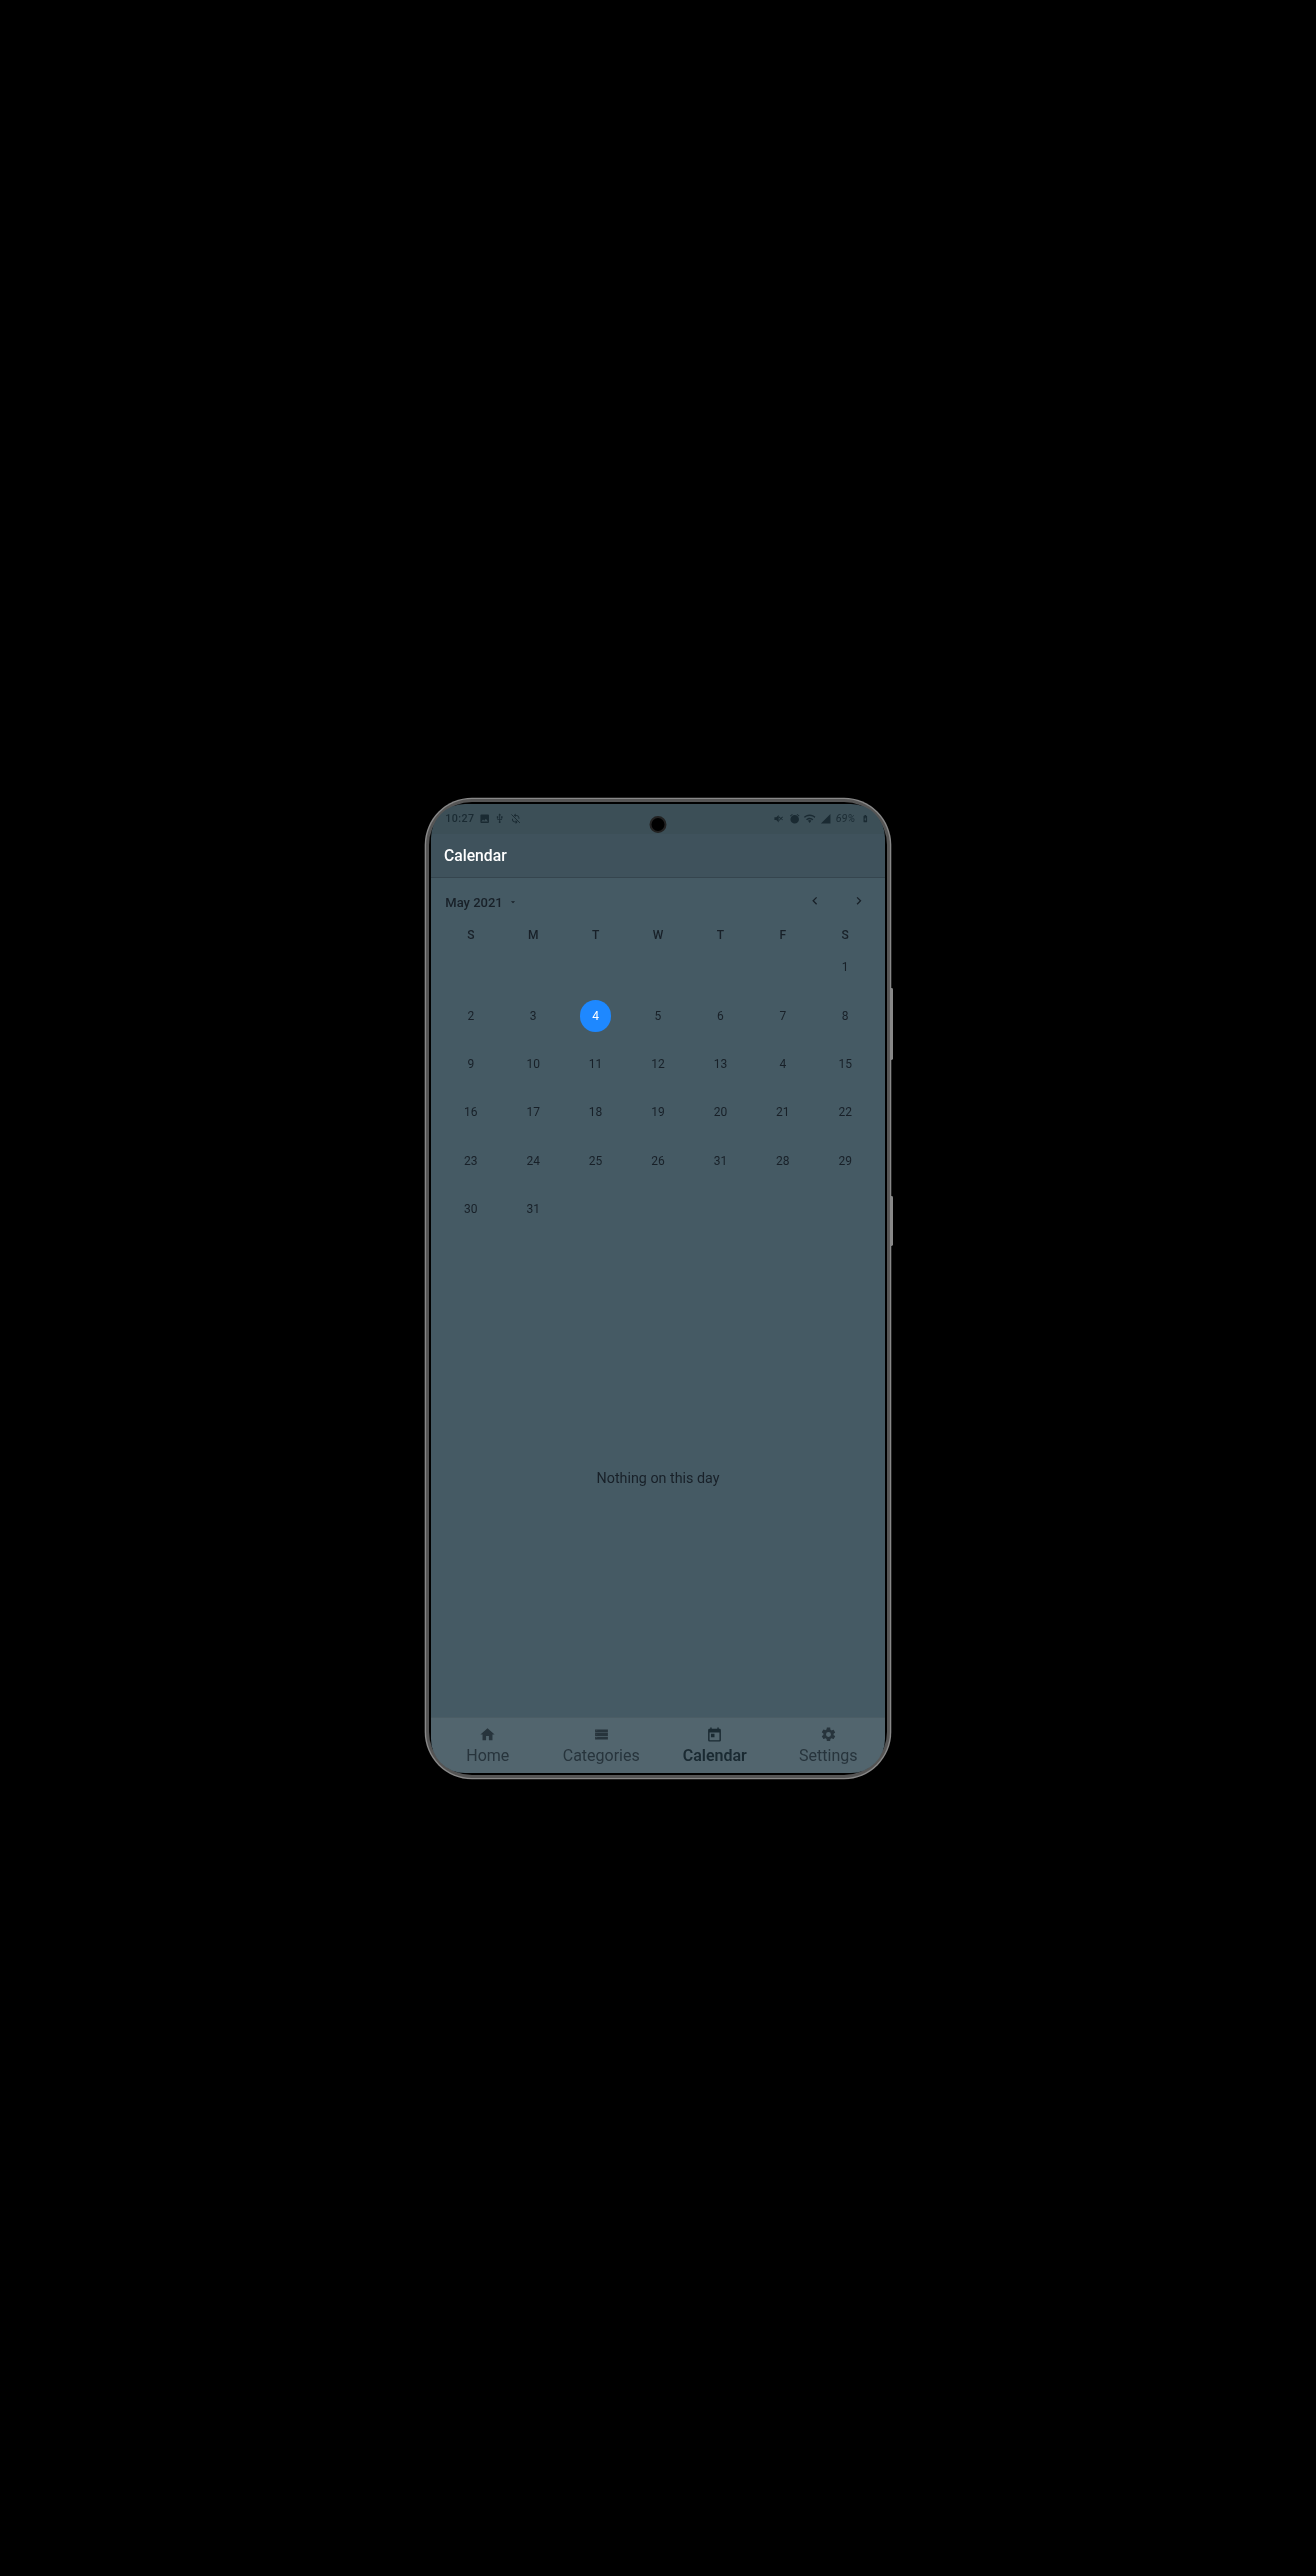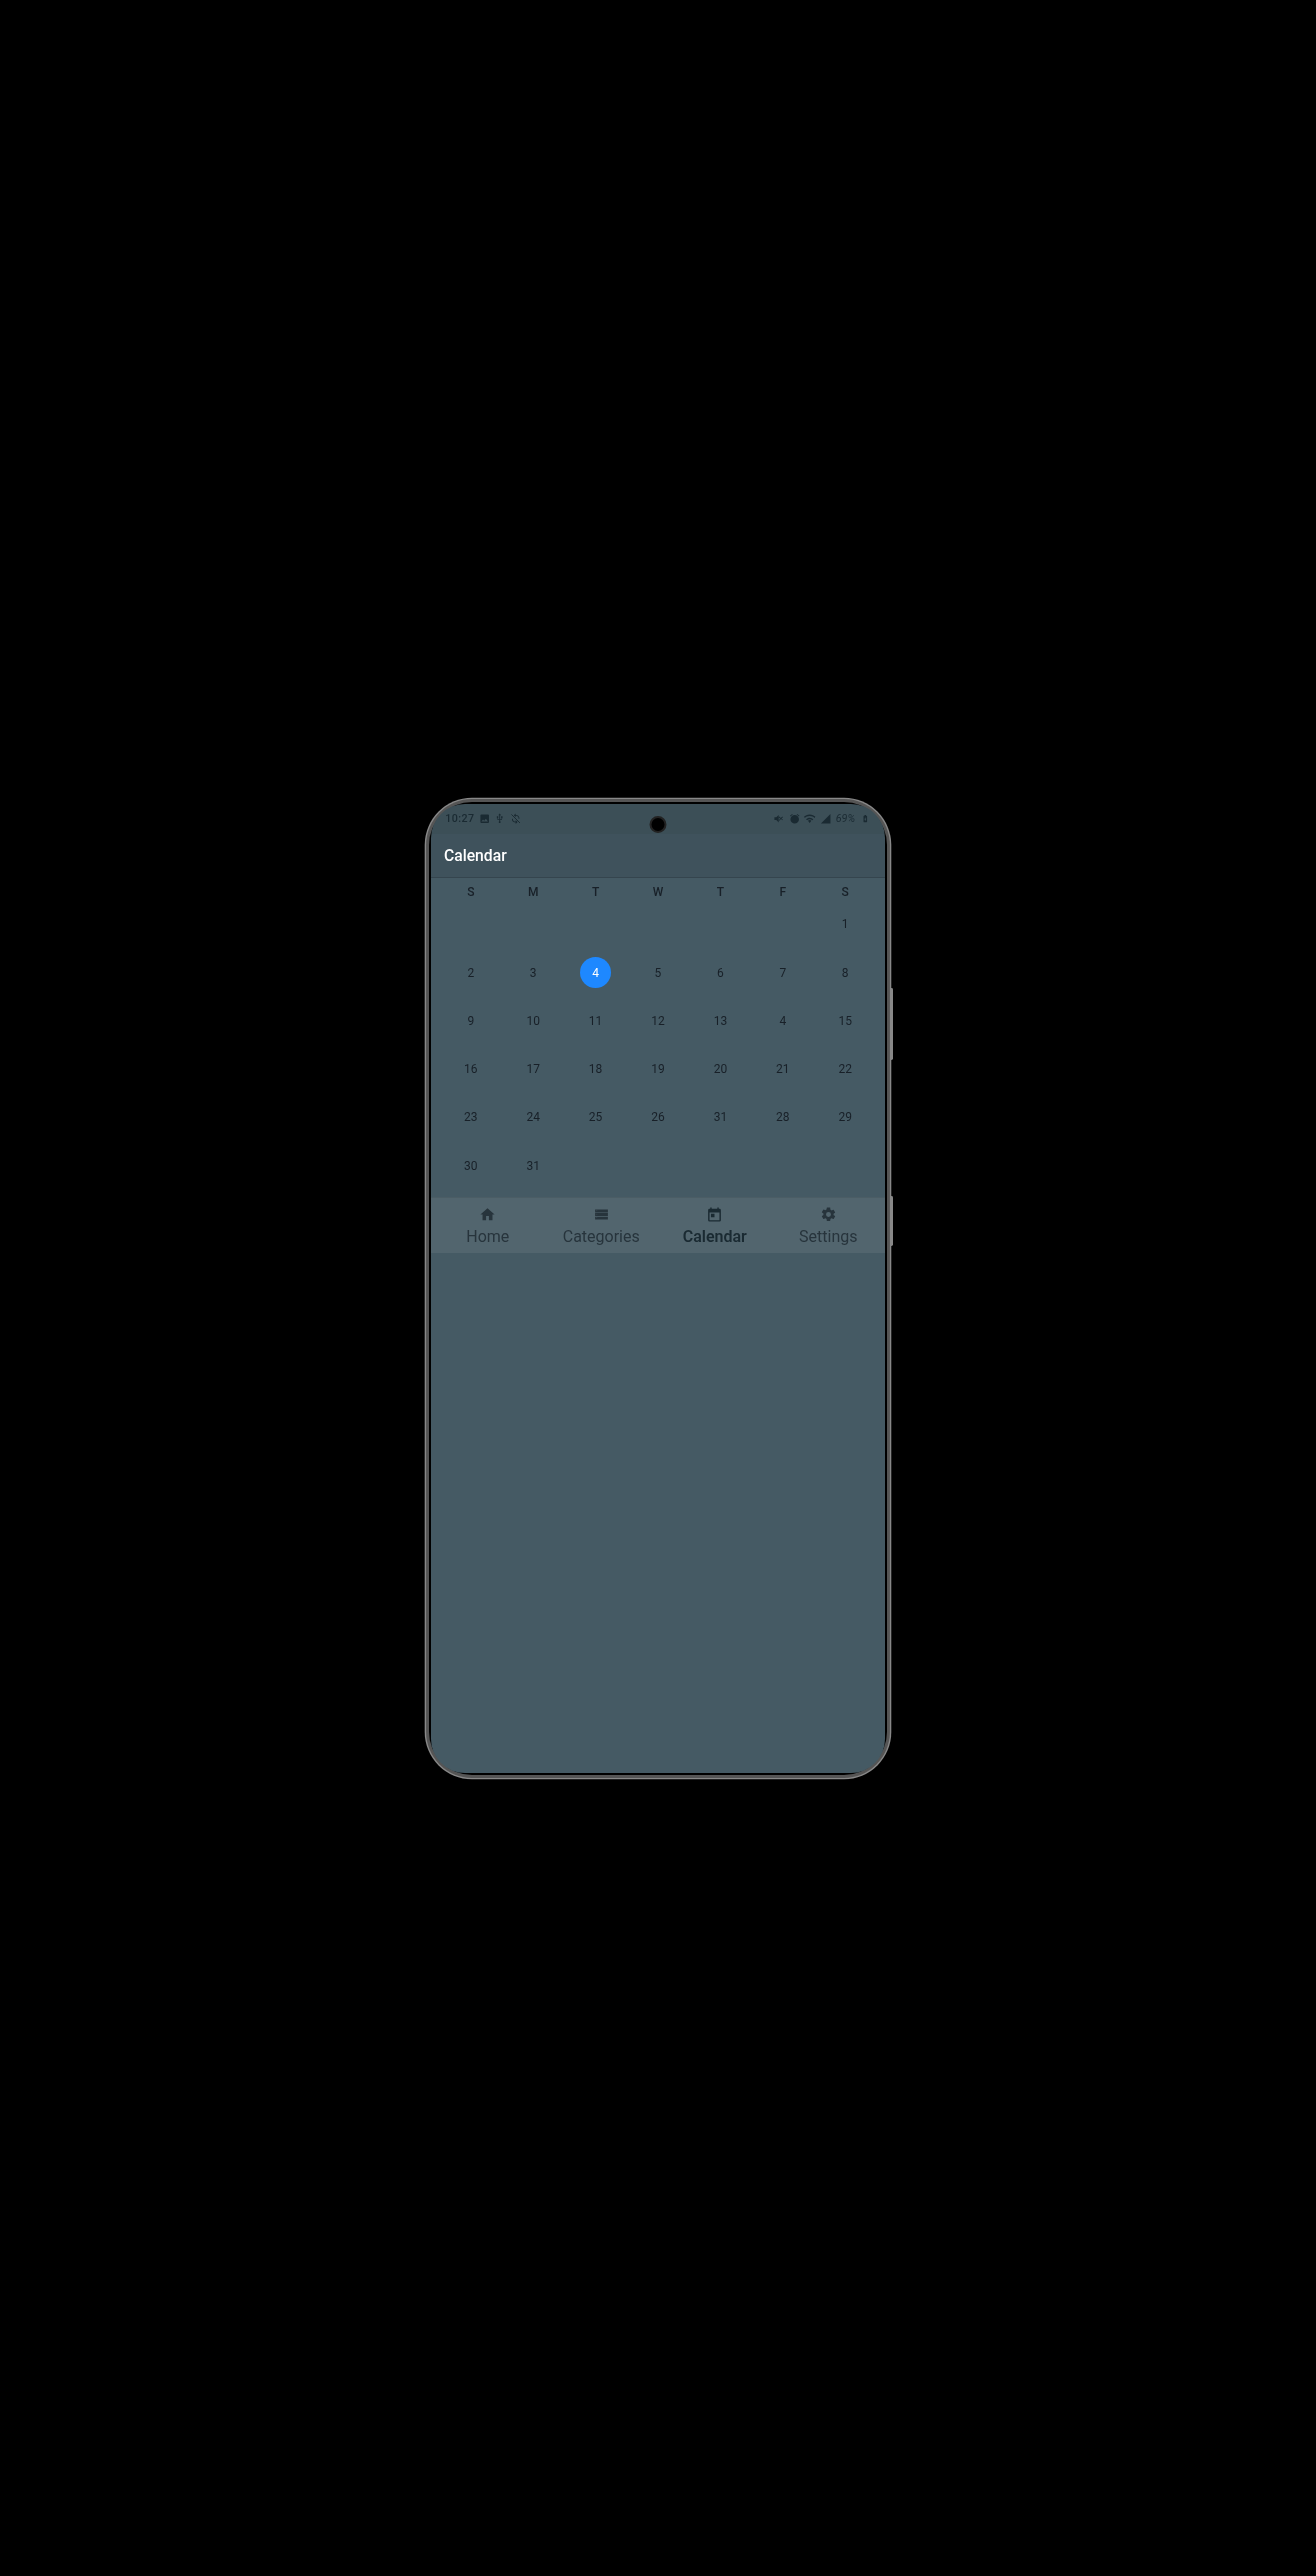--- a/index.html
+++ b/index.html
@@ -244,20 +244,46 @@
               <path d="M15.67 4H14V2h-4v2H8.33A1.33 1.33 0 0 0 7 5.33v15.33A1.33 1.33 0 0 0 8.33 22h7.33A1.33 1.33 0 0 0 17 20.67V5.33A1.33 1.33 0 0 0 15.67 4zM11 20v-5.5H9L13 7v5.5h2L11 20z"></path>
             </svg>
         </span>
       </div>
     </div>
 
     <div class="app-bar">
       <span class="app-title">Calendar</span>
     </div>
 
+    <div class="month-row">
+      <div class="month-label">
+        <span>May 2021</span>
+        <span class="month-dropdown-icon">
+          <svg viewBox="0 0 24 24" width="10" height="10" fill="currentColor">
+              <path d="M7 10l5 5 5-5z"></path>
+            </svg>
+        </span>
+      </div>
+      <div class="month-nav">
+        <div class="nav-btn">
+          <span>
+            <svg viewBox="0 0 24 24" width="15.7" height="15.7" fill="currentColor">
+                <path d="M15.41 7.41L14 6l-6 6 6 6 1.41-1.41L10.83 12z"></path>
+              </svg>
+          </span>
+        </div>
+        <div class="nav-btn">
+          <span>
+            <svg viewBox="0 0 24 24" width="15.7" height="15.7" fill="currentColor">
+                <path d="M8.59 16.59L10 18l6-6-6-6-1.41 1.41L13.17 12z"></path>
+              </svg>
+          </span>
+        </div>
+      </div>
+    </div>
 
     <div class="calendar">
       <div class="weekdays" id="weekdays">
           <div>S</div>
           <div>M</div>
           <div>T</div>
           <div>W</div>
           <div>T</div>
           <div>F</div>
           <div>S</div>
@@ -358,20 +384,23 @@
           </div>
           <div class="day-cell">
             <span class="day-number">30</span>
           </div>
           <div class="day-cell">
             <span class="day-number">31</span>
           </div>
         </div>
     </div>
 
+    <div class="empty-area">
+      <span>Nothing on this day</span>
+    </div>
 
     <div class="bottom-nav">
       <div class="nav-item">
         <span class="nav-icon">
           <svg viewBox="0 0 24 24" width="17" height="17" fill="currentColor">
               <path d="M10 20v-6h4v6h5v-8h3L12 3 2 12h3v8z"></path>
             </svg>
         </span>
         <span>Home</span>
       </div>

